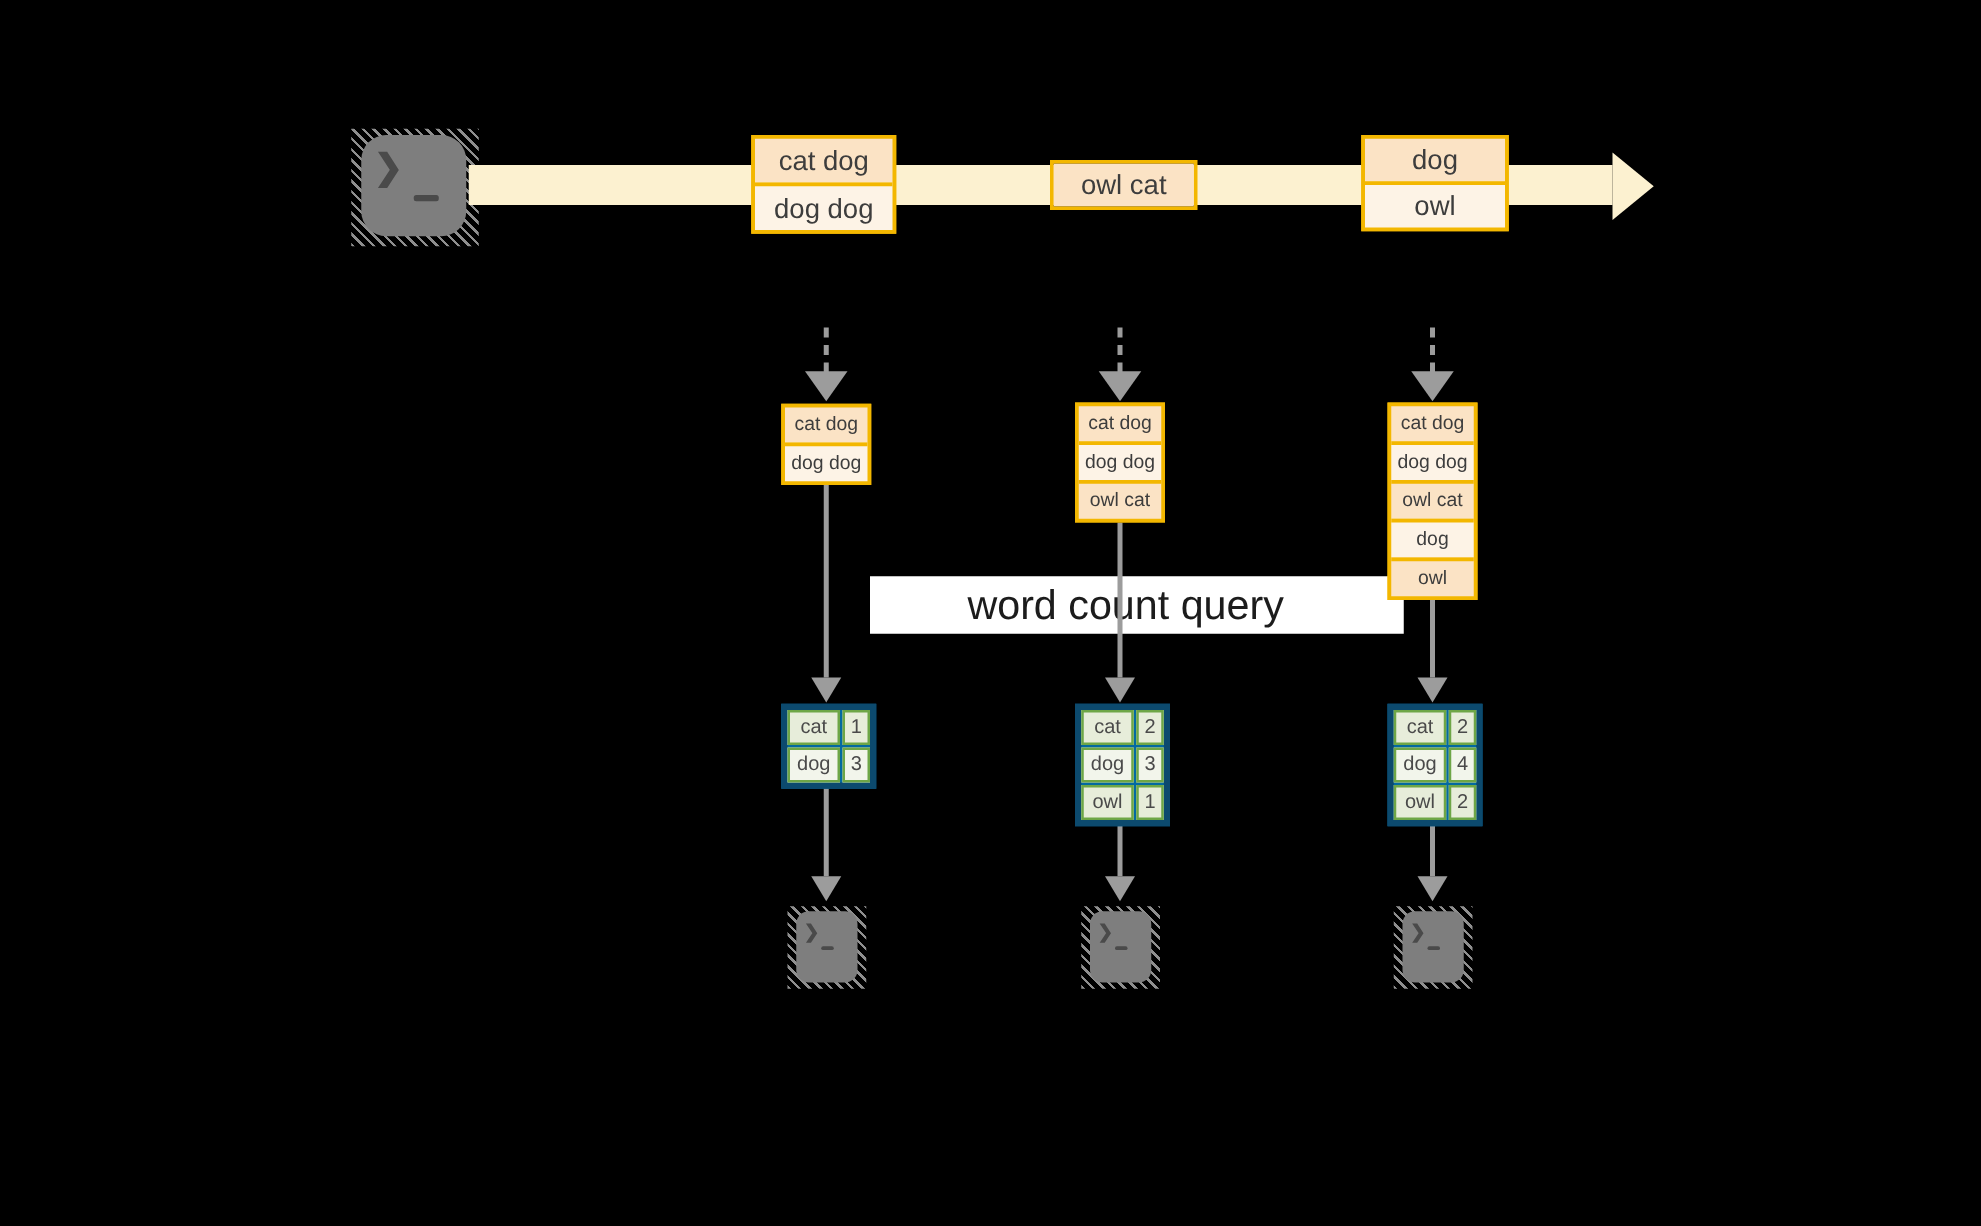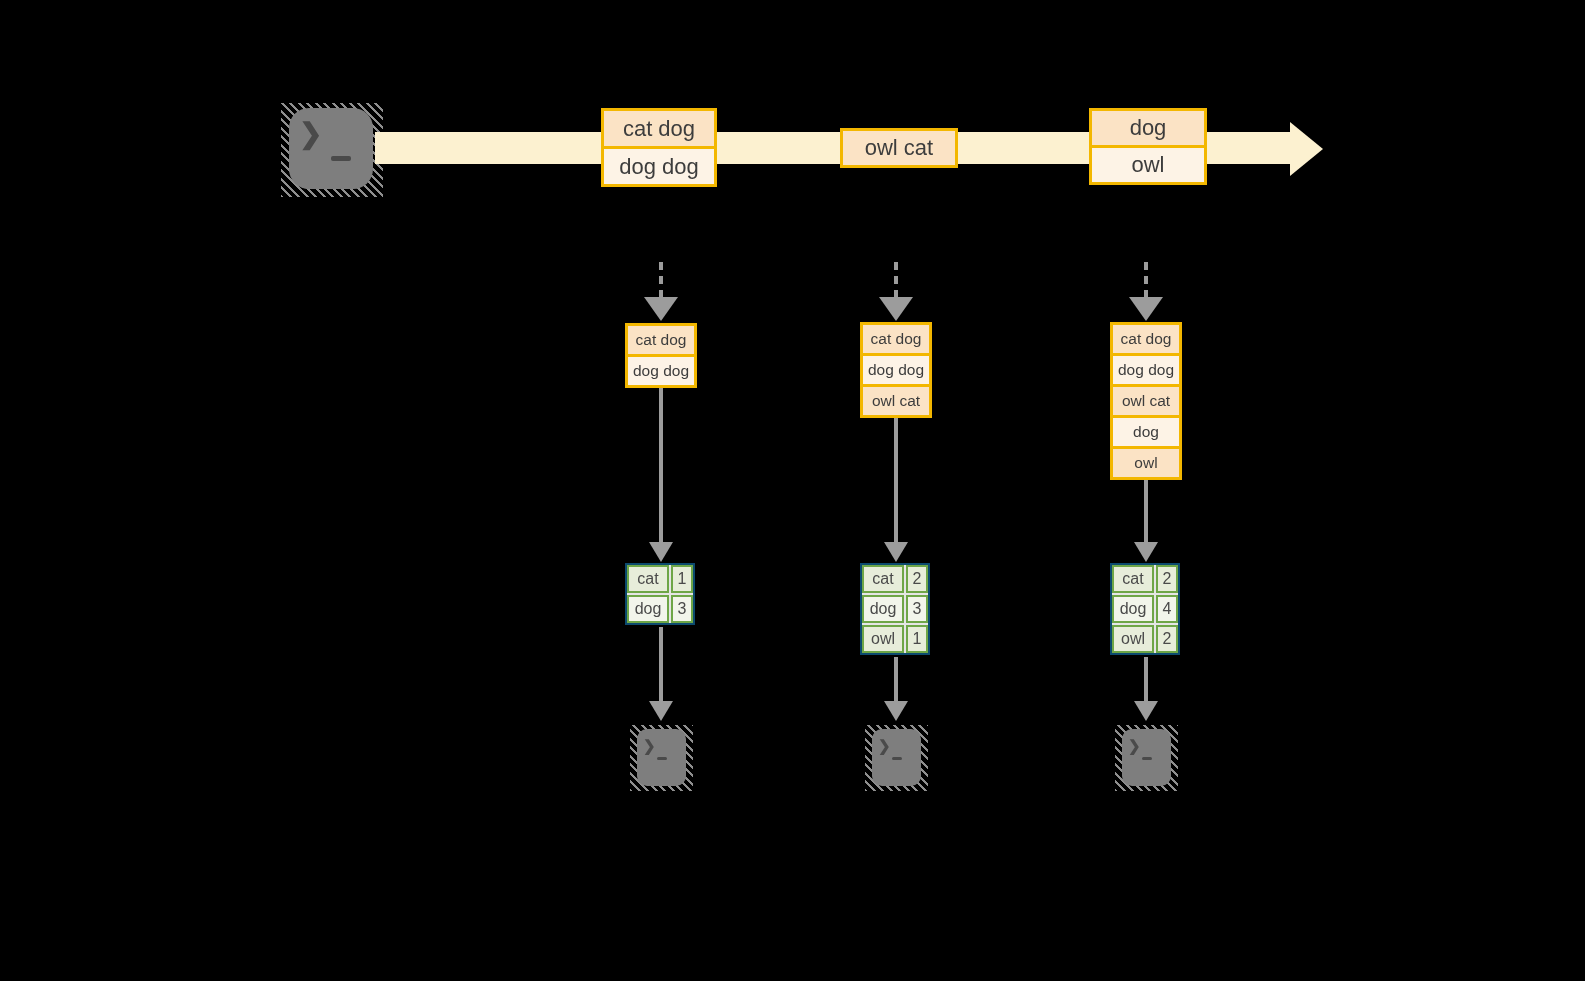--- a/index.html
+++ b/index.html
@@ -37,21 +37,21 @@
   .ahead.small{border-left-width:12px;border-right-width:12px;border-top-width:20px;}
 
   
   .queryband{position:absolute;left:696px;top:461px;width:427px;height:46px;background:#ffffff;
              z-index:1;display:flex;align-items:center;justify-content:center;
              box-sizing:border-box;padding-right:18px;}
   .queryband span{font-size:33px;color:#1c1c1c;white-space:nowrap;}
 
   
   .wctable{position:absolute;display:grid;grid-template-columns:42px 22px;gap:2px;
-           background:#e5e5e5;border:2px solid #0c4a6e;z-index:3;}
+           background:#0369a1;border:5px solid #0c4a6e;z-index:3;}
   .wccell{border:2px solid #6ea647;display:flex;align-items:center;justify-content:center;
           height:28px;box-sizing:border-box;font-size:16px;color:#4a4a4a;}
   .wctable .wccell:nth-child(4n+1),.wctable .wccell:nth-child(4n+2){background:#e7edda;}
   .wctable .wccell:nth-child(4n+3),.wctable .wccell:nth-child(4n+4){background:#f2f5eb;}
 </style>
 </head>
 <body>
 
 <div class="stage">
 
@@ -94,20 +94,23 @@
     <div class="orow">owl cat</div>
   </div>
   <div class="obox stack" style="left:1110px;top:322px;">
     <div class="orow">cat dog</div>
     <div class="orow">dog dog</div>
     <div class="orow">owl cat</div>
     <div class="orow">dog</div>
     <div class="orow">owl</div>
   </div>
 
+  <div class="queryband">
+    <span>word count query</span>
+  </div>
 
   <div class="varrow solidline" style="left:661px;top:388px;height:154px;"></div>
   <div class="ahead small" style="left:661px;top:542px;"></div>
   <div class="varrow solidline" style="left:896px;top:418px;height:124px;"></div>
   <div class="ahead small" style="left:896px;top:542px;"></div>
   <div class="varrow solidline" style="left:1146px;top:480px;height:62px;"></div>
   <div class="ahead small" style="left:1146px;top:542px;"></div>
 
   <div class="wctable" style="left:625px;top:563px;">
     <div class="wccell">cat</div>

